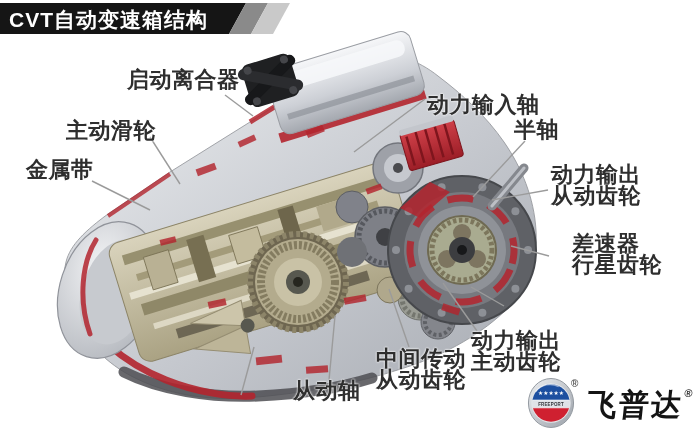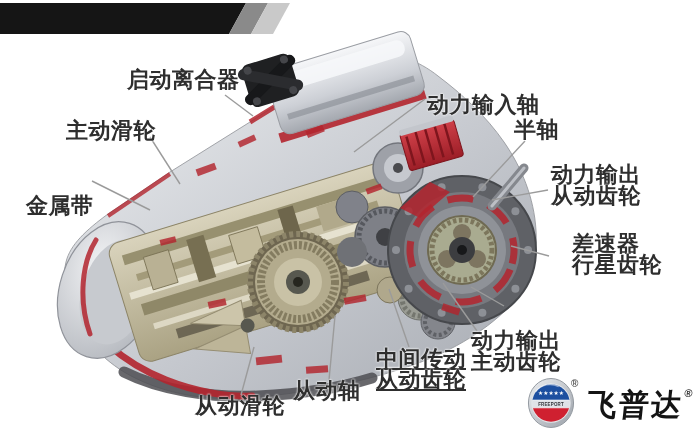--- a/index.html
+++ b/index.html
@@ -202,39 +202,39 @@
       <line x1="504" y1="306" x2="471" y2="287"></line>
       <line x1="477" y1="331" x2="443" y2="283"></line>
       <line x1="409" y1="347" x2="389" y2="289"></line>
       <line x1="329" y1="380" x2="335" y2="316"></line>
       <line x1="241" y1="395" x2="254" y2="347"></line>
     </g>
   </svg>
 
   <div class="callout" style="left:127px;top:69px;">启动离合器</div>
   <div class="callout" style="left:66px;top:112px;margin-top:8px;">主动滑轮</div>
-  <div class="callout" style="left:26px;top:159px;margin-top:36px;">金属带</div>
+  <div class="callout" style="left:26px;top:159px;">金属带</div>
   <div class="callout" style="left:427px;top:94px;">动力输入轴</div>
   <div class="callout" style="left:514px;top:119px;">半轴</div>
   <div class="callout" style="left:551px;top:164px;">动力输出
 从动齿轮</div>
   <div class="callout" style="left:552px;top:233px;margin-left:20px;">差速器
 行星齿轮</div>
   <div class="callout" style="left:471px;top:330px;">动力输出
 主动齿轮</div>
-  <div class="callout" style="left:376px;top:348px;text-decoration:underline;">中间传动
+  <div class="callout" style="left:376px;top:348px;">中间传动
 从动齿轮</div>
   <div class="callout" style="left:293px;top:380px;">从动轴</div>
-  <div class="callout" style="left:195px;top:395px;">从动滑轮</div>
 
   <svg class="banner" width="300" height="40" viewBox="0 0 300 40">
     <polygon points="0,3 246,3 229,34 0,34" fill="#151515"></polygon>
     <polygon points="246,3 268,3 251,34 229,34" fill="#8a8a8a"></polygon>
     <polygon points="268,3 290,3 273,34 251,34" fill="#c9c9c9"></polygon>
   </svg>
+  <div class="banner-title">CVT自动变速箱结构</div>
 
   <div class="logo">
     <svg class="logo-badge" width="48" height="52" viewBox="-25 -27 50 54">
       <defs>
         <linearGradient id="gRing" x1="0" y1="0" x2="1" y2="1">
           <stop offset="0" stop-color="#eef0f3"></stop>
             <stop offset="1" stop-color="#9aa0a8"></stop>
         </linearGradient>
         <clipPath id="badgeClip">
             <circle r="19.5"></circle>

